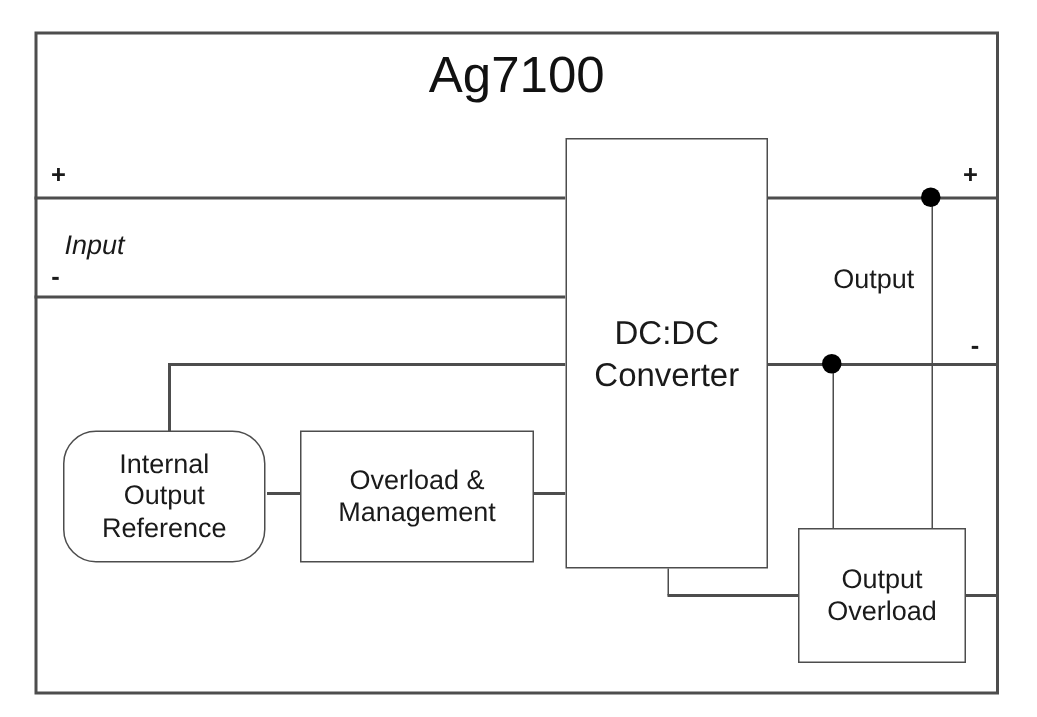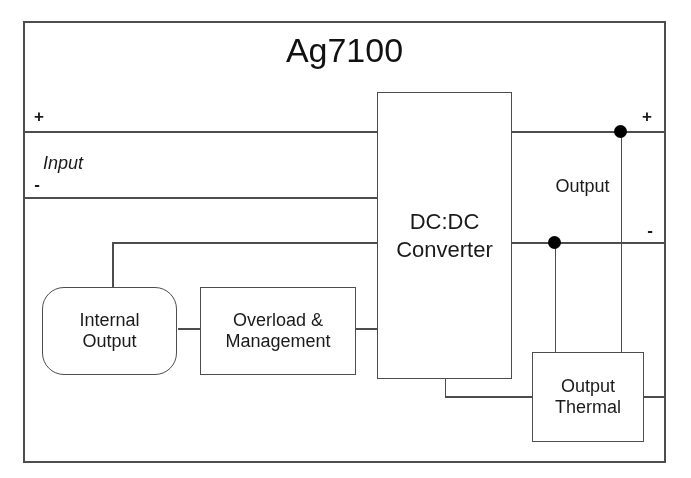--- a/index.html
+++ b/index.html
@@ -106,30 +106,31 @@
   <div class="wire" style="left:643px; top:396px; width:23px;  height:1.5px;"></div>
 
   <div class="box box-converter">
     <span>DC:DC</span>
     <span>Converter</span>
   </div>
 
   <div class="box box-small box-reference">
     <span>Internal</span>
     <span>Output</span>
+    <span>Reference</span>
   </div>
 
   <div class="box box-small box-overload">
     <span>Overload &amp;</span>
     <span>Management</span>
   </div>
 
   <div class="box box-small box-feedback">
     <span>Output</span>
-    <span>Thermal</span>
+    <span>Overload</span>
   </div>
 
   <div class="dot" style="left:614px; top:125px;"></div>
   <div class="dot" style="left:548px; top:236px;"></div>
 
   <div class="lbl sign" style="left:32px;  top:107px;">+</div>
   <div class="lbl" style="left:43px;  top:153px;font-style:italic;">Input</div>
   <div class="lbl sign" style="left:30px;  top:175px;">-</div>
   <div class="lbl sign" style="left:640px; top:107px;">+</div>
   <div class="lbl" style="left:545px; top:176px; width:75px; text-align:center;">Output</div>

